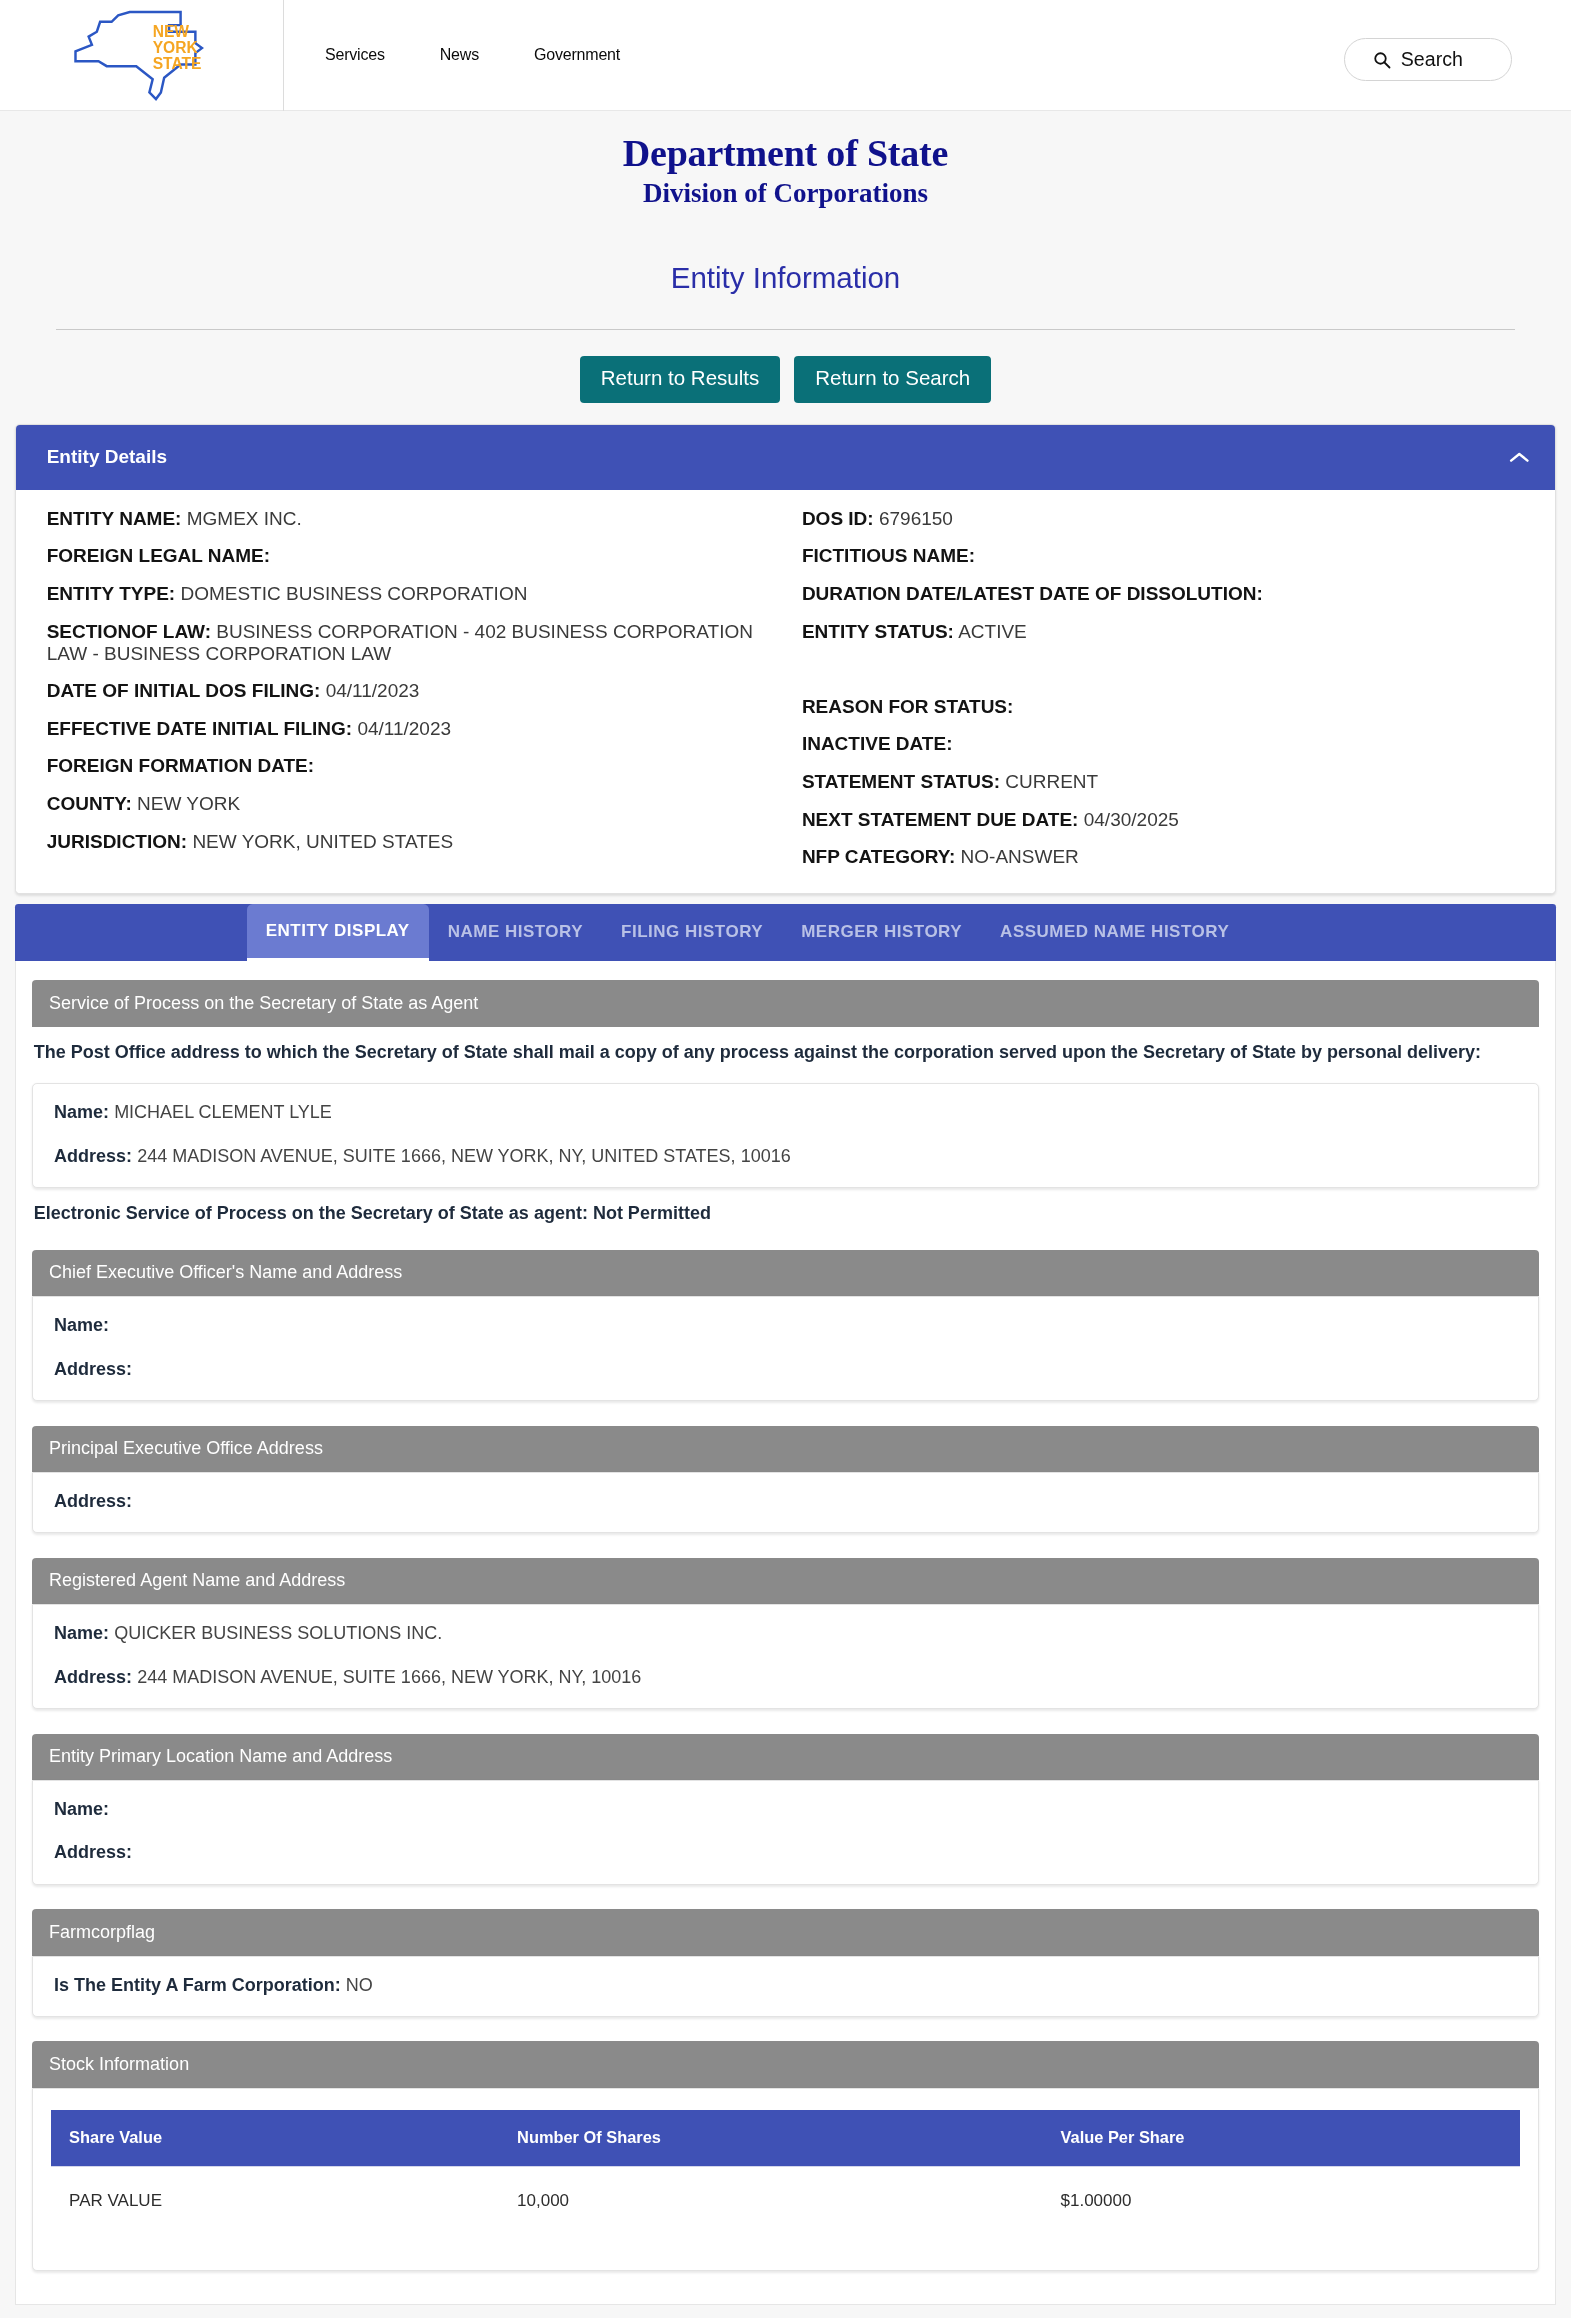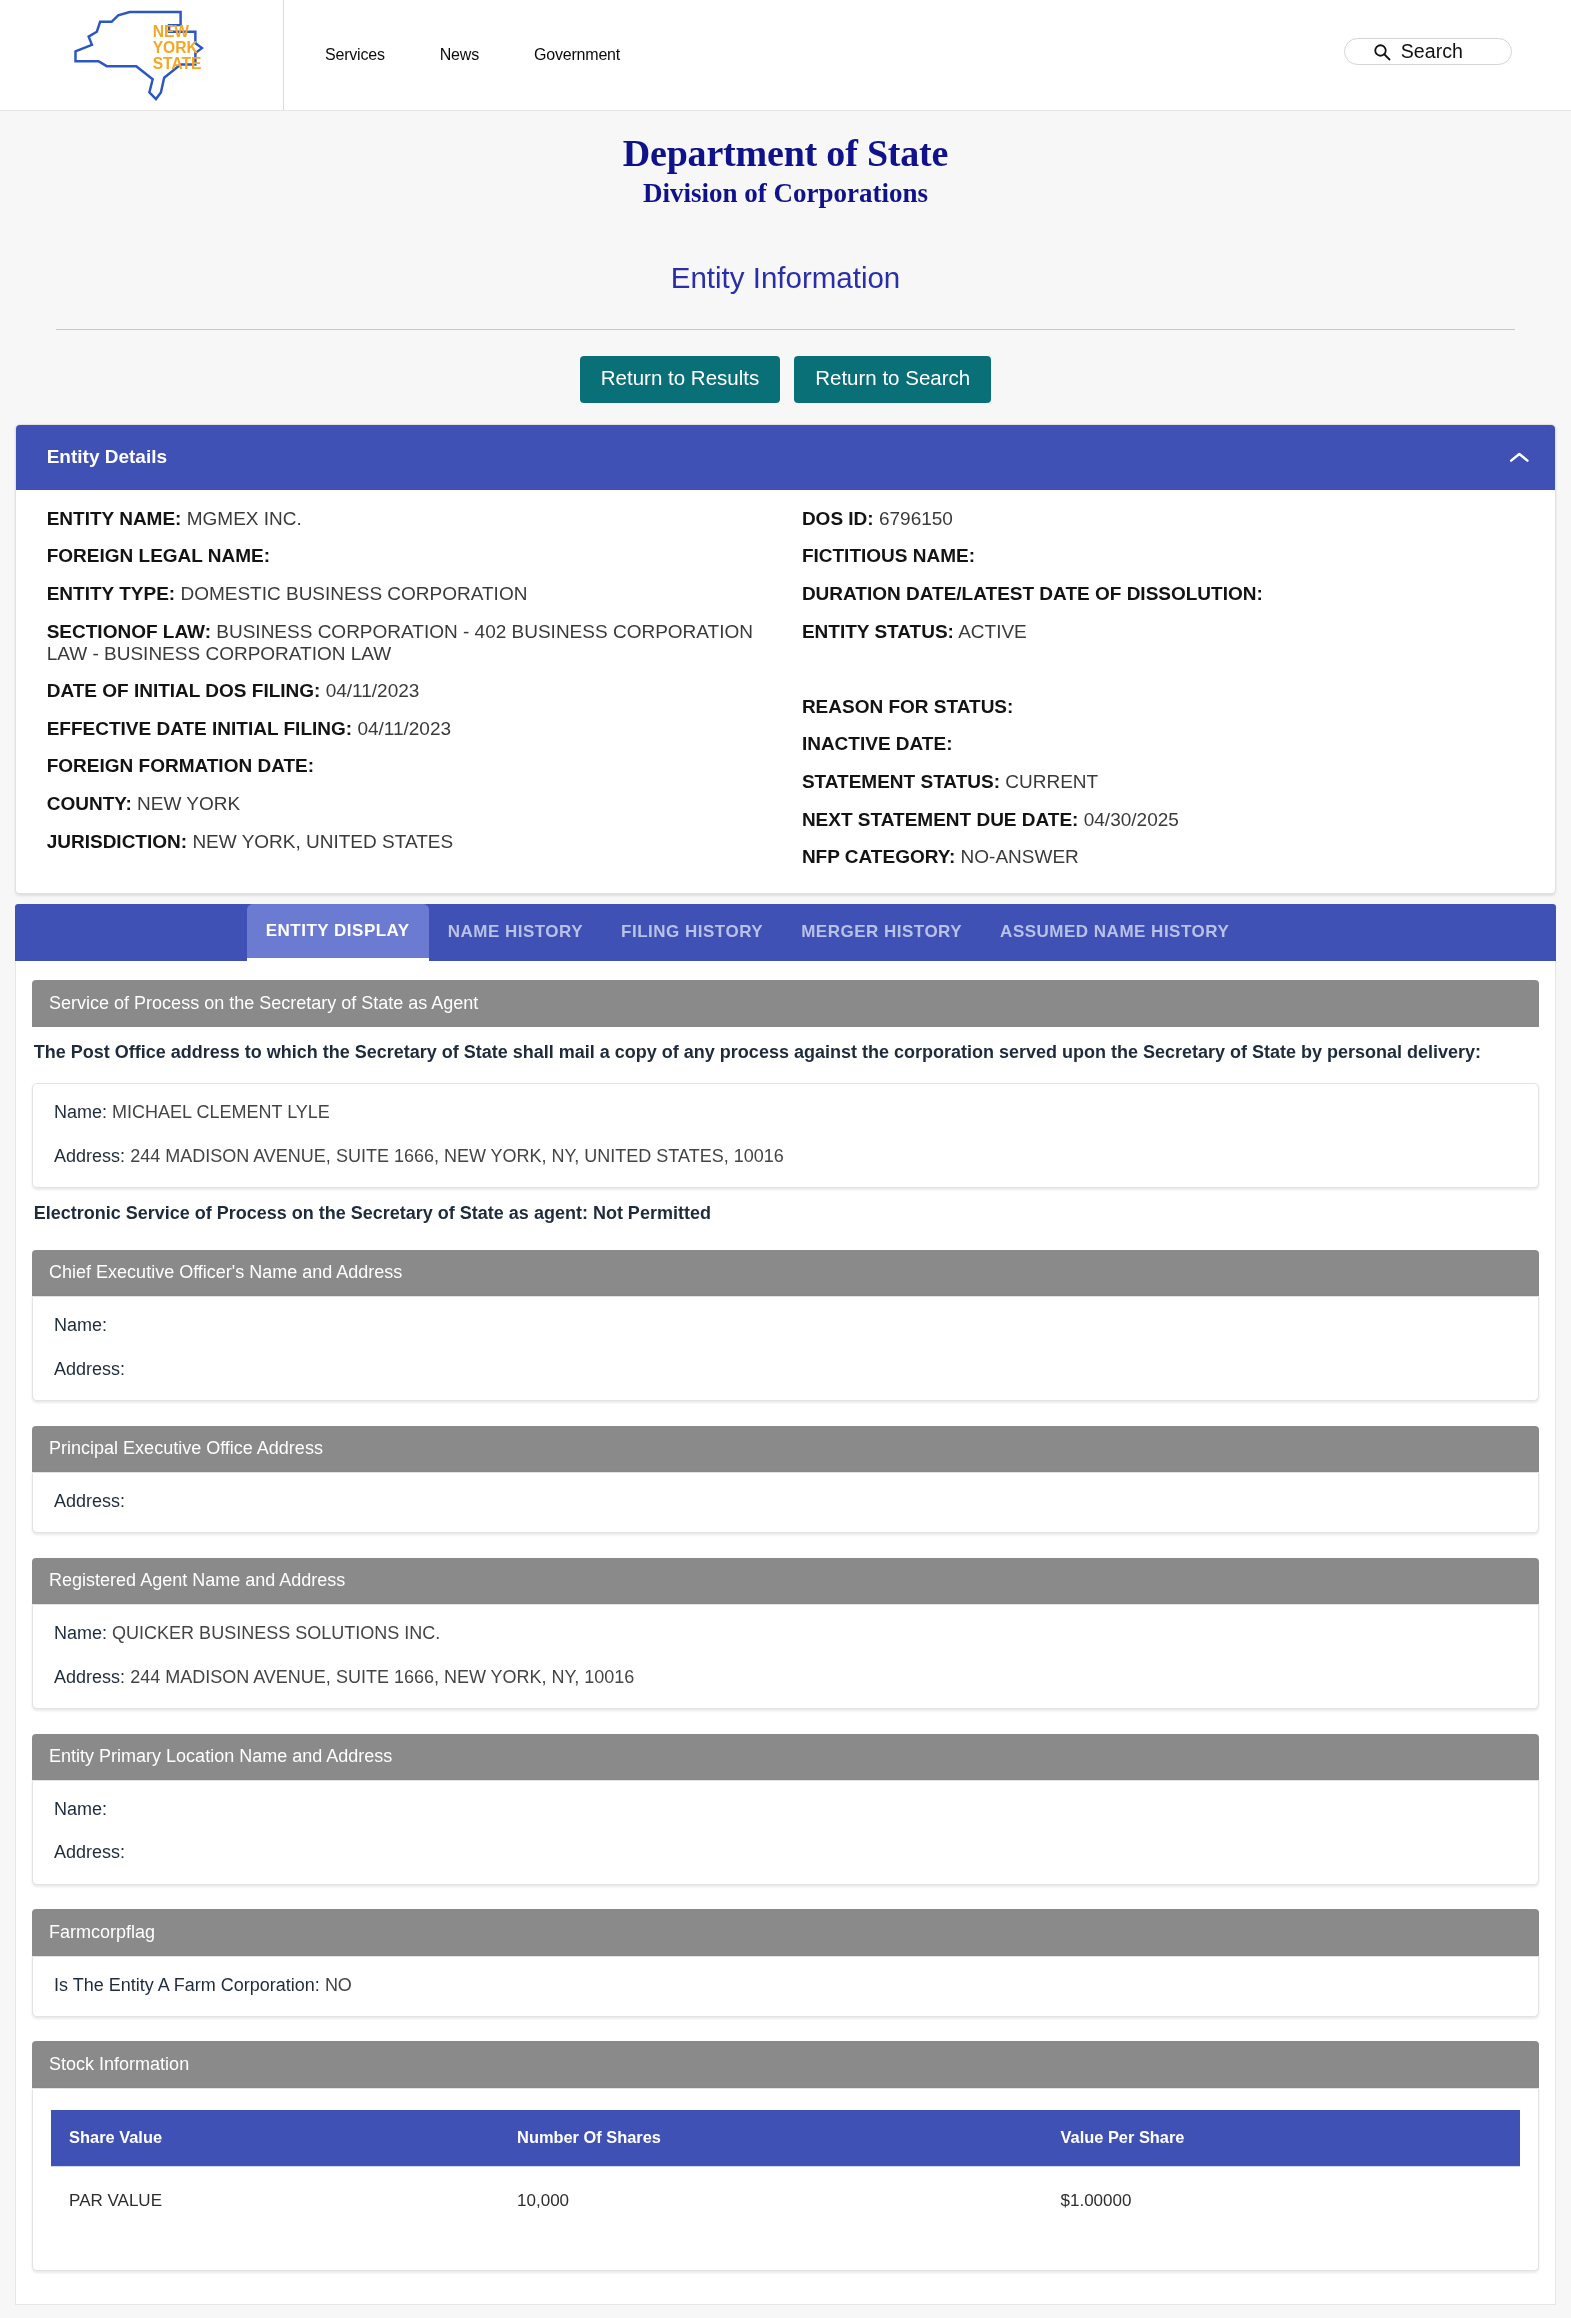--- a/index.html
+++ b/index.html
@@ -40,21 +40,21 @@
     font-size: 16px;
     color: #0b0b0b;
     text-decoration: none;
     letter-spacing: -0.2px;
     cursor: pointer;
   }
   .search-btn {
     position: absolute;
     right: 59px;
     top: 38px;
-    height: 27px;
+    height: 43px;
     width: 168px;
     border: 0.8px solid #d4d4d4;
     border-radius: 22px;
     background: #fff;
     display: flex;
     align-items: center;
     gap: 9.8px;
     padding: 0 0 0 28px;
     cursor: pointer;
   }
@@ -225,21 +225,21 @@
     border-radius: 4.9px;
     margin-top: 6.5px;
   }
   .kv {
     font-size: 18px;
     color: #2a3547;
     margin: 0 0 22px 0;
     line-height: 1.2;
   }
   .kv:last-child { margin-bottom: 0; }
-  .kv b { font-weight: normal; color: #1e2b3c; }
+  .kv b { font-weight: bold; color: #1e2b3c; }
   .kv .v { font-weight: 400; color: #444; }
   .kv-tight { margin-bottom: 0; }
   .sec-sub {
     font-size: 18px;
     font-weight: bold;
     color: #1e2b3c;
     padding: 14.7px 1.6px 1.6px 1.6px;
   }
 
   

